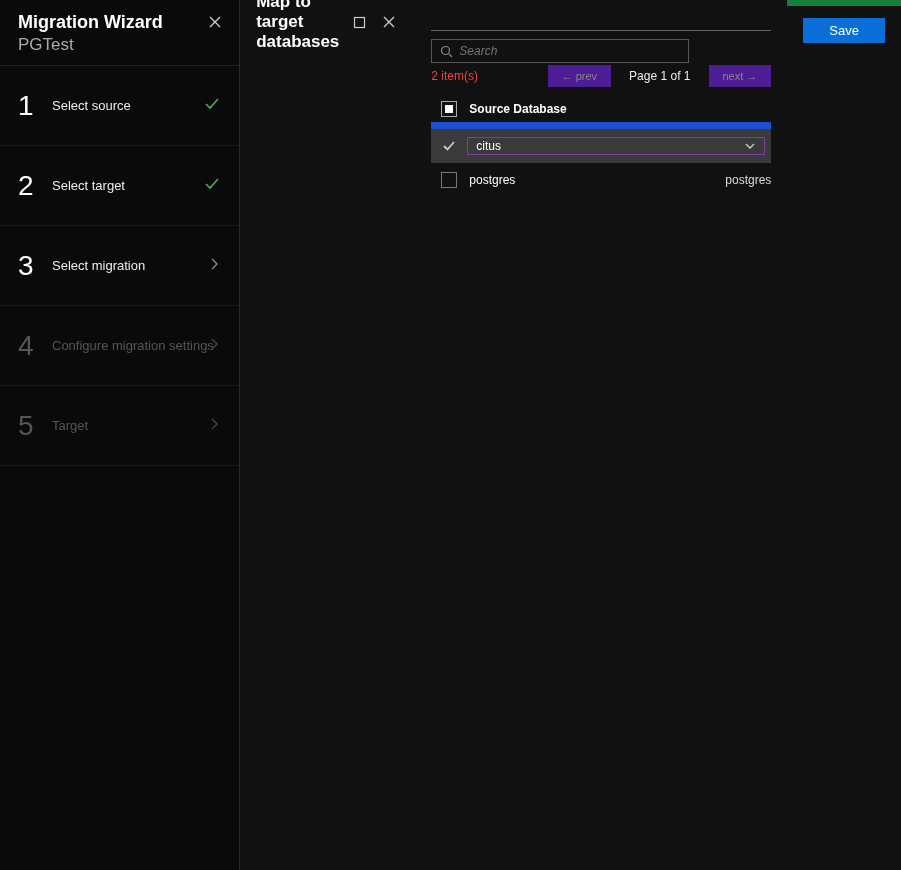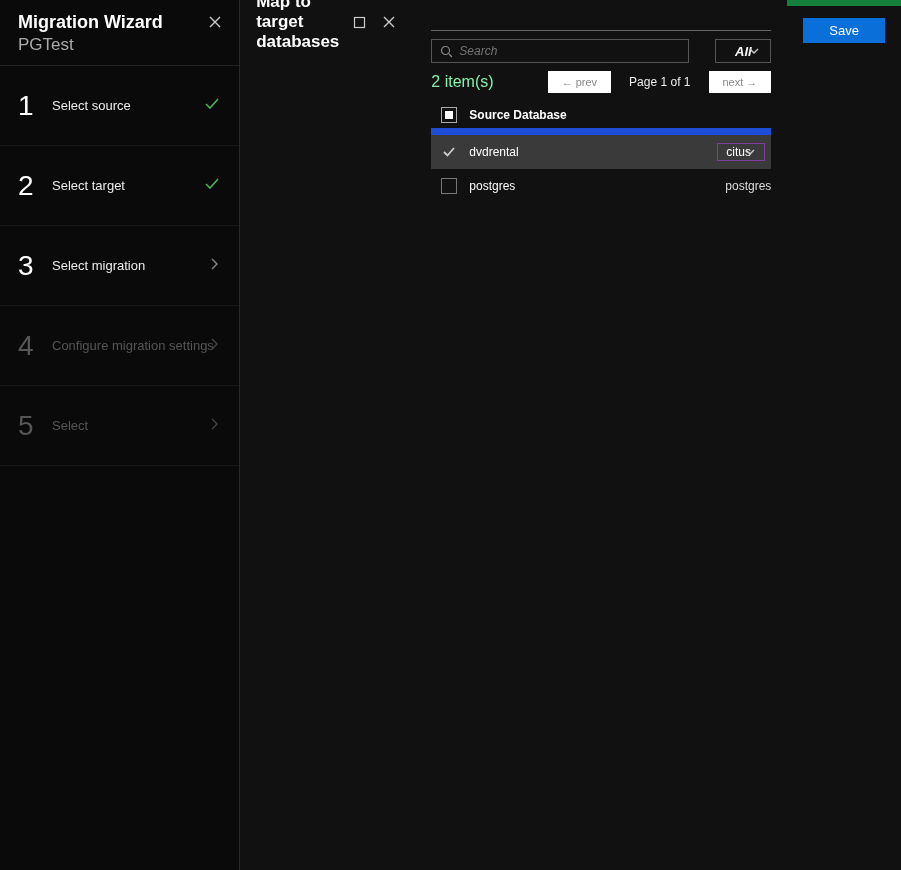--- a/index.html
+++ b/index.html
@@ -113,21 +113,20 @@
     .main-header-btn svg { stroke: #ccc; }
     .content {
       flex: 1;
       padding: 30px 16px 0 16px;
       display: flex;
       flex-direction: column;
     }
     .toolbar-row {
       display: flex;
       gap: 26px;
-      margin-bottom: 6px;
       border-top: 1px solid #666;
       padding-top: 8px;
     }
     .search-box {
       flex: 0 0 258px;
       height: 24px;
       border: 1px solid #555;
       background: transparent;
       display: flex;
       align-items: center;
@@ -164,26 +163,26 @@
       right: 10px;
       stroke: #ccc;
     }
     .pager-row {
       display: flex;
       align-items: center;
       margin-bottom: 6px;
       height: 26px;
     }
     .item-count {
-      font-size: 16px;
-      color: #86efac;
+      font-size: 12px;
+      color: #ef4444;
       flex: 1;
     }
     .pager-btn {
-      background: #ffffff;
+      background: #4c1d95;
       border: none;
       color: #888;
       font-size: 11px;
       padding: 5px 14px;
       cursor: pointer;
     }
     .pager-text {
       font-size: 12px;
       color: #eee;
       padding: 0 18px;
@@ -316,21 +315,21 @@
     <div class="step-label">Configure migration settings</div>
     <div class="step-status">
       <svg class="chevron" width="14" height="14" viewBox="0 0 14 14" fill="none" stroke-width="1.4" style="stroke:#444">
           <path d="M5 2 L10 7 L5 12"></path>
         </svg>
     </div>
   </div>
 
   <div class="step disabled">
     <div class="step-num">5</div>
-    <div class="step-label">Select</div>
+    <div class="step-label">Target</div>
     <div class="step-status">
       <svg class="chevron" width="14" height="14" viewBox="0 0 14 14" fill="none" stroke-width="1.4" style="stroke:#444">
           <path d="M5 2 L10 7 L5 12"></path>
         </svg>
     </div>
   </div>
 </div>
 
 <div class="main">
   <div class="main-header">
@@ -349,26 +348,20 @@
 
   <div class="content">
     <div class="toolbar-row">
       <div class="search-box">
         <svg width="13" height="13" viewBox="0 0 13 13" fill="none" stroke-width="1.2">
             <circle cx="5.5" cy="5.5" r="4"></circle>
             <path d="M9 9 L12 12"></path>
           </svg>
         <input class="search-input" type="text" placeholder="Search" style="">
       </div>
-      <div class="filter-dropdown">
-        <span class="filter-label">All</span>
-        <svg width="12" height="12" viewBox="0 0 12 12" fill="none" stroke-width="1.4">
-            <path d="M2 4 L6 8 L10 4"></path>
-          </svg>
-      </div>
     </div>
 
     <div class="pager-row">
       <div class="item-count">2 item(s)</div>
       <button class="pager-btn">← prev</button>
       <div class="pager-text">Page 1 of 1</div>
       <button class="pager-btn">next →</button>
     </div>
 
     <div class="table">
@@ -380,21 +373,20 @@
       </div>
 
       <div class="trow selected">
         <div class="col-check">
           <div class="row-check checked">
             <svg width="16" height="16" viewBox="0 0 16 16" fill="none" stroke-width="1.8">
                 <path d="M3 8 L6.5 11.5 L13 4"></path>
               </svg>
           </div>
         </div>
-        <div class="col-source">dvdrental</div>
         <div class="col-target">
           <div class="target-select">
             <span>citus</span>
             <svg width="12" height="12" viewBox="0 0 12 12" fill="none" stroke-width="1.4">
                 <path d="M2 4 L6 8 L10 4"></path>
               </svg>
           </div>
         </div>
       </div>
 

